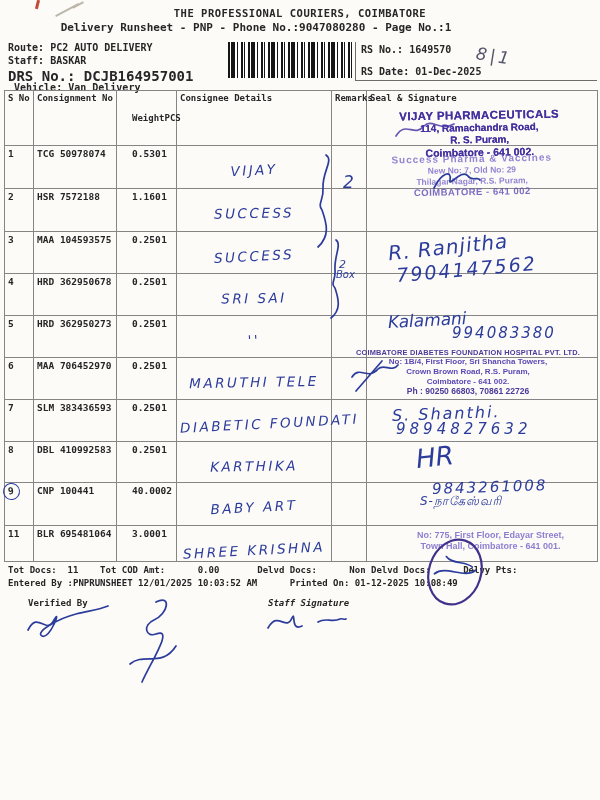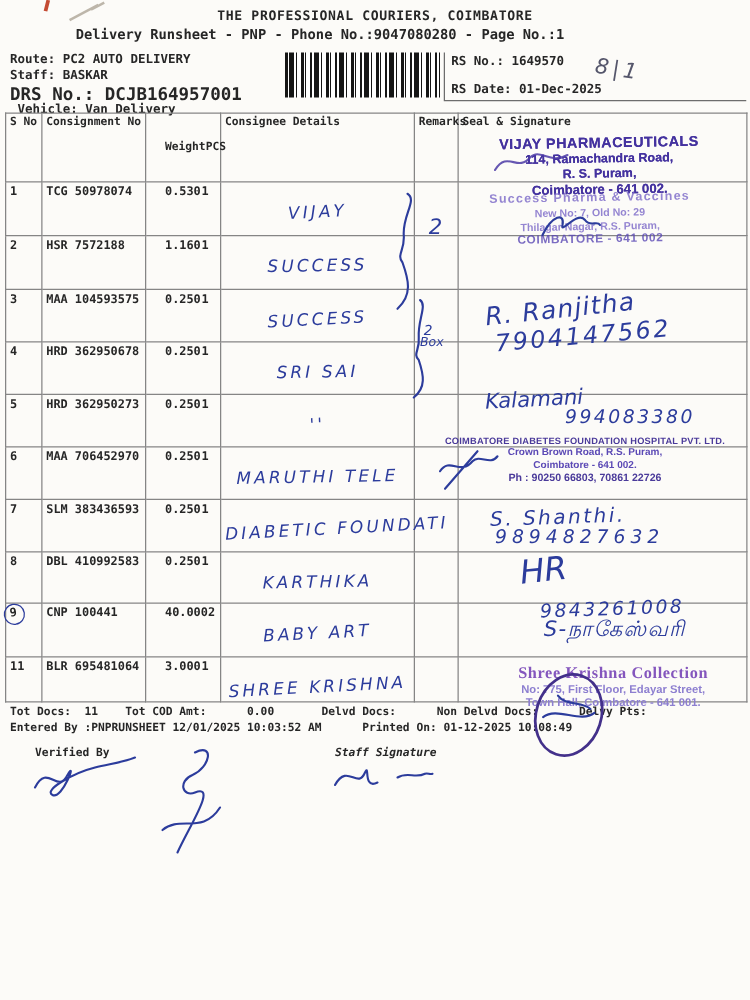--- a/index.html
+++ b/index.html
@@ -235,38 +235,38 @@
 </svg>
 
 <div class="abs hw hw-cursive" style="left:388px;top:235px;transform:rotate(-6deg);">R. Ranjitha</div>
 <div class="abs hw hw-cursive" style="left:396px;top:258px;font-size:19px;letter-spacing:2px;transform:rotate(-5deg);">7904147562</div>
 
 <div class="abs hw" style="left:388px;top:310px;font-size:17px;transform:rotate(-3deg);">Kalamani</div>
 <div class="abs hw hw-num" style="left:452px;top:324px;">994083380</div>
 
 <div class="stamp st-diab">
   <div class="l0">COIMBATORE DIABETES FOUNDATION HOSPITAL PVT. LTD.</div>
+  <div class="l1">No: 1B/4, First Floor, Sri Shancha Towers,</div>
   <div class="l2">Crown Brown Road, R.S. Puram,</div>
   <div class="l3">Coimbatore - 641 002.</div>
   <div class="l4">Ph : 90250 66803, 70861 22726</div>
 </div>
 <svg class="sig" style="left:348px;top:355px;" width="55" height="42" viewBox="0 0 55 42">
   <path d="M8,36 L34,6 M4,22 C12,10 20,26 30,14 C36,8 44,18 50,10"></path>
 </svg>
 
 <div class="abs hw" style="left:392px;top:404px;font-size:16px;letter-spacing:2px;transform:rotate(-2deg);">S. Shanthi.</div>
 <div class="abs hw hw-num" style="left:396px;top:420px;letter-spacing:4px;">9894827632</div>
 
 <div class="abs hw" style="left:416px;top:442px;font-size:26px;transform:rotate(-6deg);">HR</div>
 
 <div class="abs hw hw-num" style="left:432px;top:478px;transform:rotate(-2deg);">9843261008</div>
-<div class="abs hw" style="left:435px;top:494px;font-size:17px;letter-spacing:1px;">S-நாகேஸ்வரி</div>
+<div class="abs hw" style="left:420px;top:494px;font-size:12px;letter-spacing:1px;">S-நாகேஸ்வரி</div>
 
 <div class="stamp st-krishna">
-  <div class="l0">Shree Krishna Collection</div>
   <div class="l1">No: 775, First Floor, Edayar Street,</div>
   <div class="l2">Town Hall, Coimbatore - 641 001.</div>
 </div>
 <svg class="sig" style="left:418px;top:536px;z-index:4;" width="74" height="72" viewBox="0 0 74 72">
   <g transform="rotate(18 37 36)">
     <ellipse cx="37" cy="36" rx="26" ry="33" fill="none" stroke="#43308a" stroke-width="2.2"></ellipse>
     <path d="M18,44 C26,32 48,40 56,28" stroke="#43308a" stroke-width="1.6" fill="none"></path>
     <path d="M24,24 C32,30 44,22 52,26" stroke="#43308a" stroke-width="1.2" fill="none"></path>
   </g>
 </svg>

